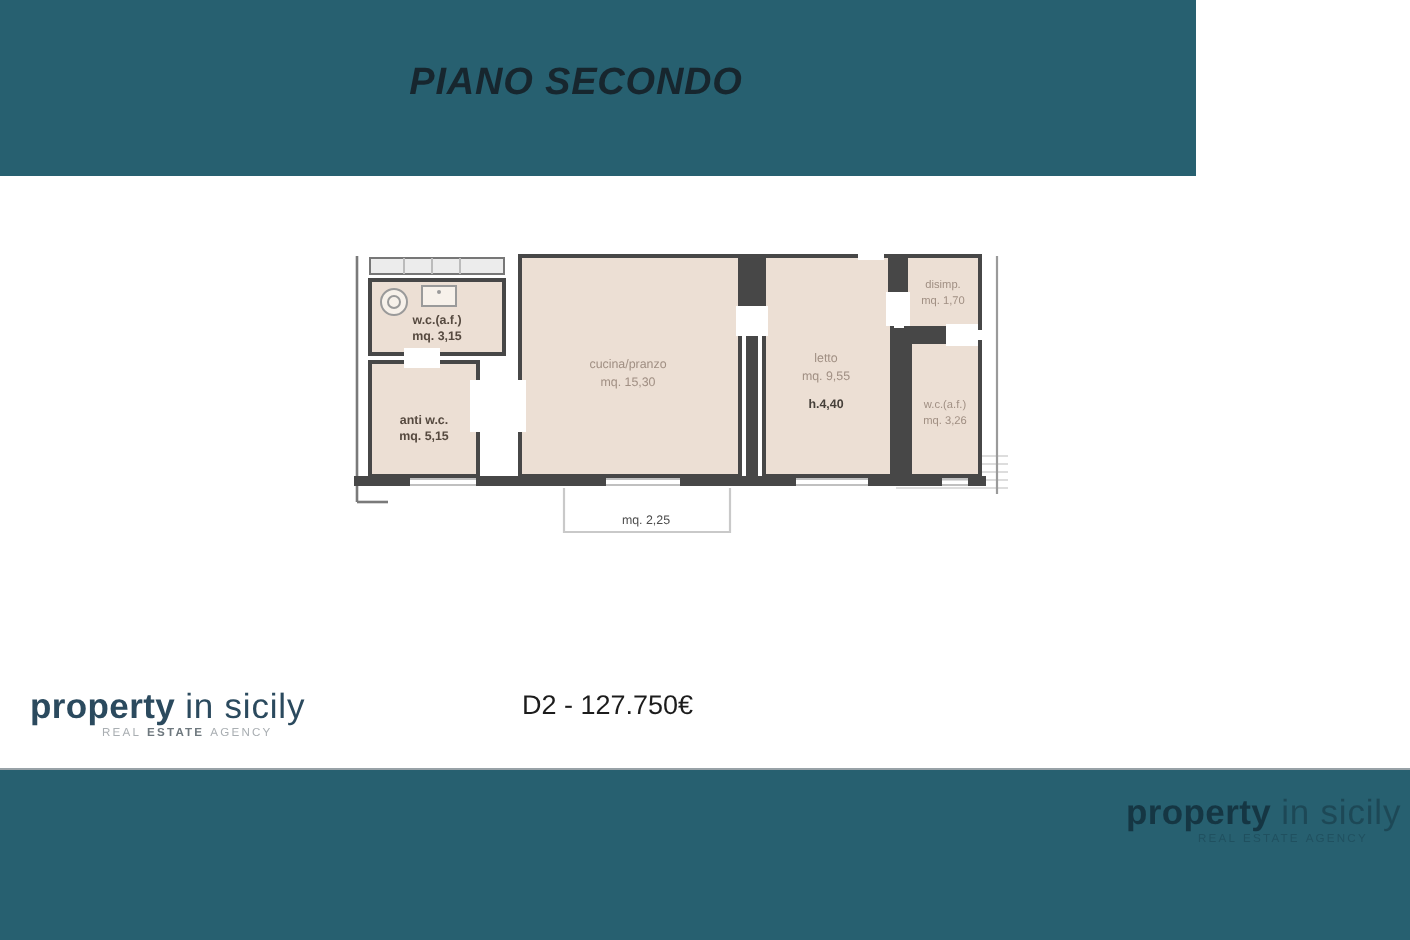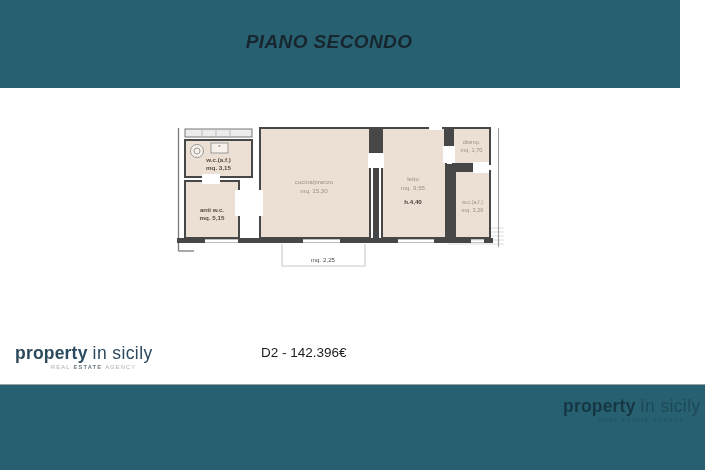--- a/index.html
+++ b/index.html
@@ -2,21 +2,21 @@
 <html><head>
 <meta charset="utf-8">
 <style>
   html,body{margin:0;padding:0;background:#888;}
   .stage{
     position:relative;width:705px;height:470px;background:#ffffff;
     overflow:hidden;font-family:"Liberation Sans",sans-serif;
   }
   
   .band-top{
-    position:absolute;left:0;top:0;width:680px;height:88px;background:#276070;
+    position:absolute;left:0;top:0;width:598px;height:88px;background:#276070;
   }
   .band-top h1{
     margin:0;padding-top:31px;text-align:center;transform:translateX(-11px);
     font-style:italic;font-weight:700;font-size:19px;letter-spacing:.4px;color:#17262e;
   }
   
   .plan{position:absolute;left:172px;top:120px;}
   .plan text{font-family:"Liberation Sans",sans-serif;}
   .rl{font-size:6.2px;fill:#a08f83;text-anchor:middle;}
   .rl-dark{font-size:6.2px;fill:#55493f;font-weight:600;text-anchor:middle;}
@@ -145,21 +145,21 @@
       <text class="rl-bold" x="241" y="84">h.4,40</text>
       <text class="rl-sm" x="299.5" y="24">disimp.</text>
       <text class="rl-sm" x="299.5" y="32">mq. 1,70</text>
       <text class="rl-sm" x="300.5" y="84">w.c.(a.f.)</text>
       <text class="rl-sm" x="300.5" y="92">mq. 3,26</text>
       <text class="rl-balc" x="151" y="142">mq. 2,25</text>
     </g>
   </svg>
 
   <div class="details">
-    <div>D2 - 142.396€</div>
+    <div>D2 - 127.750€</div>
     <div>Appartamento = 47,05 mq</div>
     <div>Balcone  = 2,25  mq/3 = 0,75 mq</div>
     
   </div>
 
   <div class="logo">
     <div class="main">
       <span class="b">property</span><span class="l">in sicily</span>
     </div>
     <div class="tagline">

